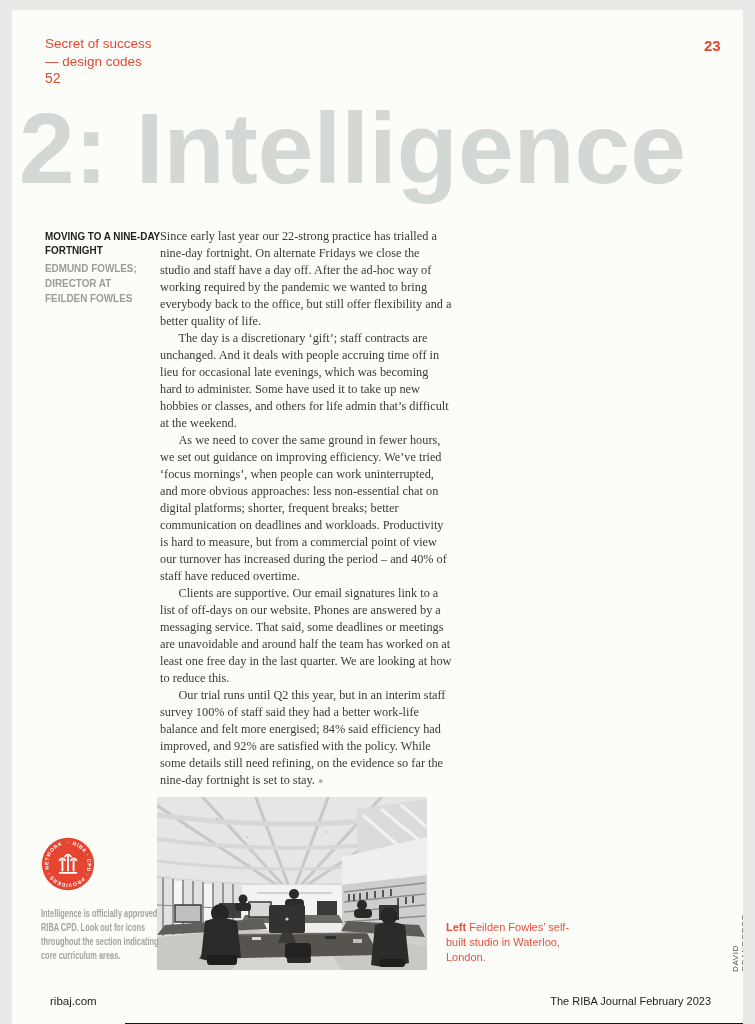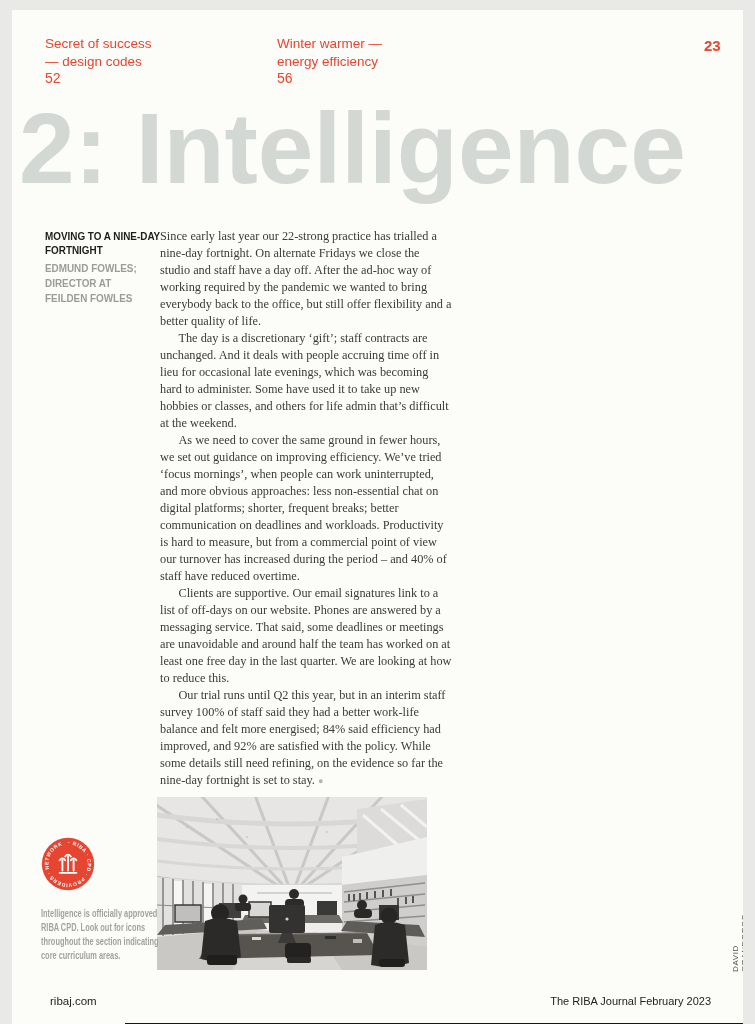--- a/index.html
+++ b/index.html
@@ -84,25 +84,20 @@
 </style>
 </head>
 <body>
 
 <div class="page">
 
   <div class="teaser teaser-1">
     <div>Secret of success</div>
     <div>— design codes</div>
     <div class="num">52</div>
-  </div>
-  <div class="teaser teaser-2">
-    <div>Winter warmer —</div>
-    <div>energy efficiency</div>
-    <div class="num">56</div>
   </div>
   <div class="pagenum">23</div>
   <div class="edge-tick"></div>
 
   <div class="big-title">2: Intelligence</div>
 
   <div class="kicker">MOVING TO A NINE-DAY FORTNIGHT</div>
   <div class="byline">
     <div>EDMUND FOWLES;</div>
     <div>DIRECTOR AT</div>
@@ -251,19 +246,22 @@
         <path d="M36 26 V37"></path>
         <path d="M21 26 q3 -4 6 0"></path>
         <path d="M33 26 q3 -4 6 0"></path>
         <path d="M27 22 q3 -4 6 0"></path>
         <path d="M21 39.5 H39"></path>
       </g>
     </svg>
   </div>
   <div class="cpd-note">Intelligence is officially approved RIBA CPD. Look out for icons throughout the section indicating core curriculum areas.</div>
 
+  <div class="photo-caption">
+    <span class="label">Left</span><span> Feilden Fowles’ self-built studio in Waterloo, London.</span>
+  </div>
   <div class="credit">DAVID GRANDORGE</div>
 
   <div class="footer-left">ribaj.com</div>
   <div class="footer-right">The RIBA Journal February 2023</div>
   <div class="bottom-bar"></div>
 
 </div>
 
 </body></html>

